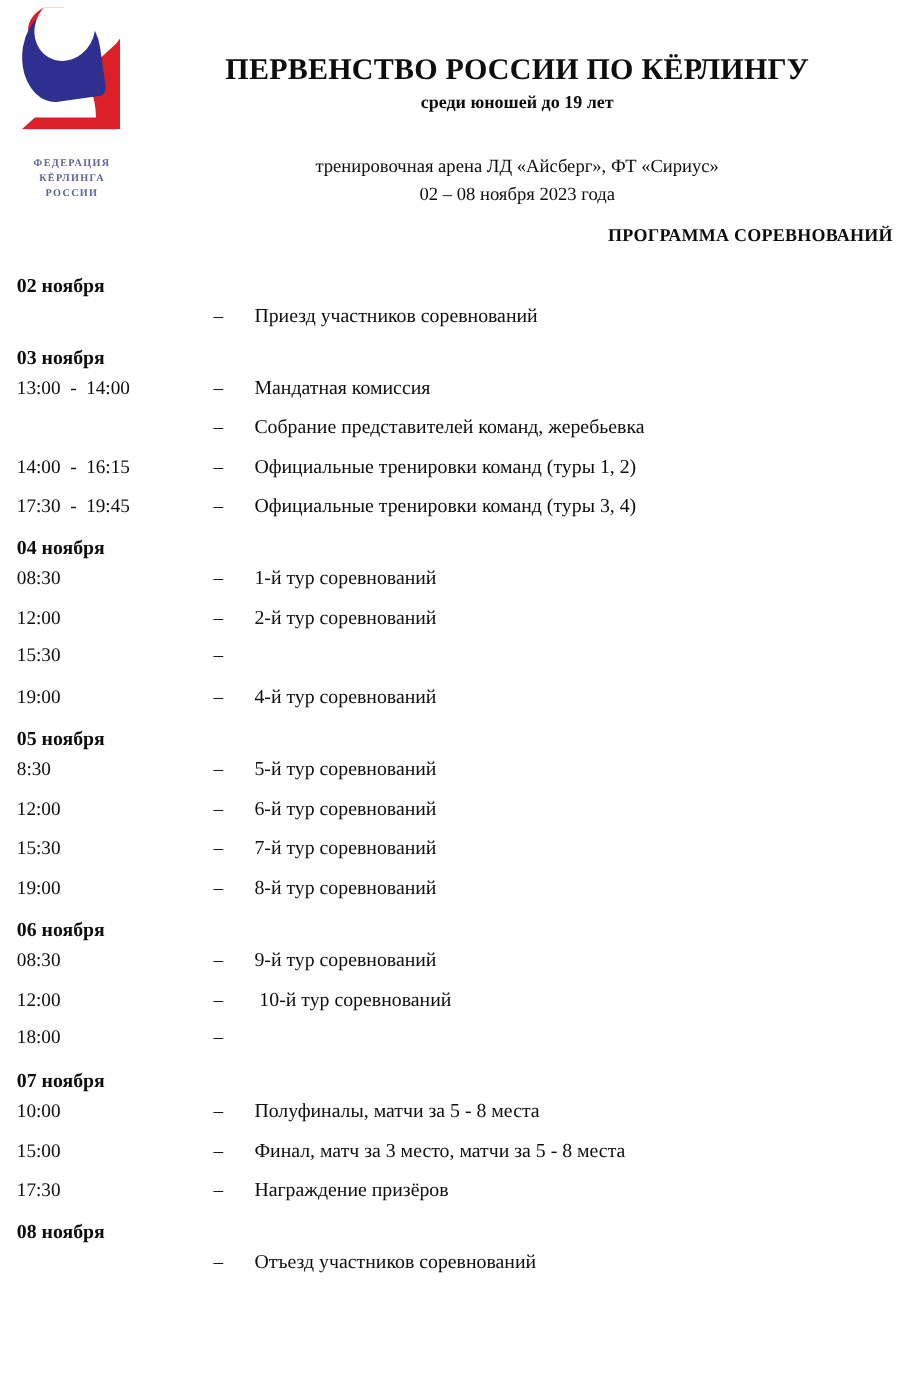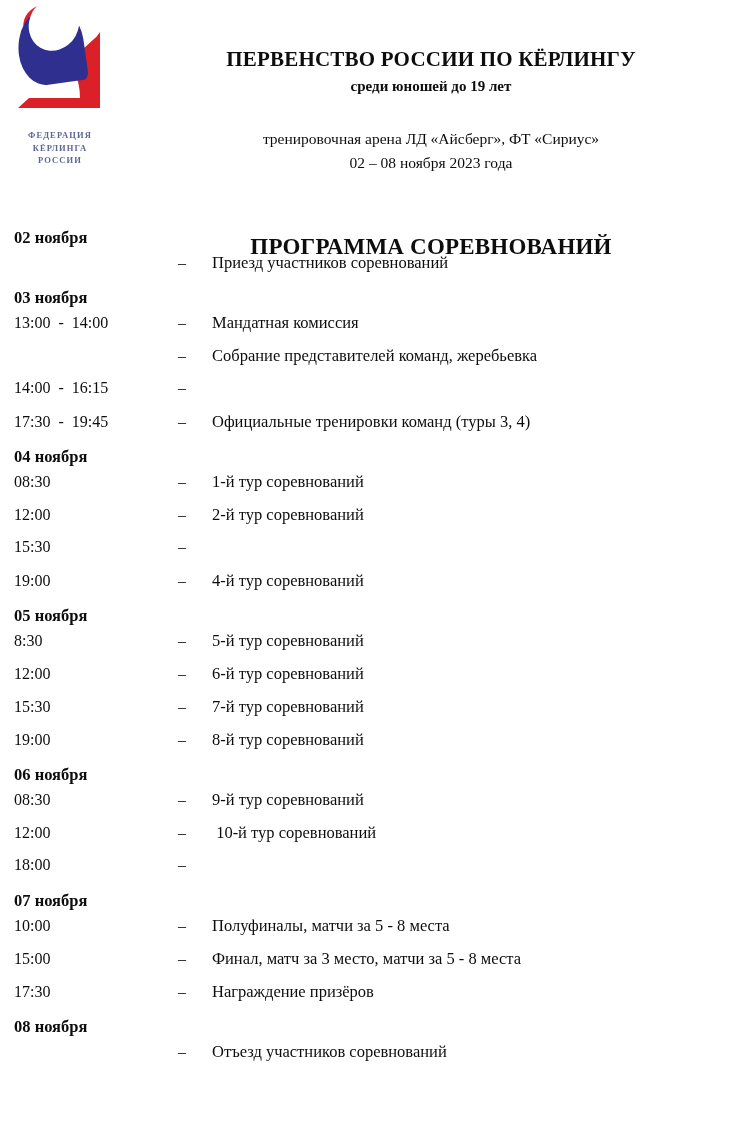--- a/index.html
+++ b/index.html
@@ -98,21 +98,21 @@
   }
 
   .title-block {
     position: absolute;
     left: 118px;
     right: 6px;
     top: 44px;
     text-align: center;
   }
   .title-main {
-    font-size: 21px;
+    font-size: 25px;
     font-weight: bold;
     letter-spacing: 0.2px;
     line-height: 30px;
   }
   .title-sub {
     font-size: 15px;
     font-weight: bold;
     line-height: 25px;
   }
   .title-venue {
@@ -123,25 +123,24 @@
   .title-dates {
     font-size: 15.5px;
     line-height: 24px;
   }
 
   .program-heading {
     position: absolute;
     left: 118px;
     right: 6px;
     top: 189px;
-    text-align: center;
-    font-size: 23px;
+    text-align: right;
+    font-size: 15px;
     font-weight: bold;
     letter-spacing: 0.2px;
-    margin-top: 45px;
   }
 
   
   .schedule {
     position: absolute;
     left: 0;
     top: 226px;
     width: 596px;
   }
 
@@ -221,20 +220,21 @@
       <div class="col-desc">Мандатная комиссия</div>
     </div>
     <div class="row">
       <div class="col-time"></div>
       <div class="col-dash">–</div>
       <div class="col-desc">Собрание представителей команд, жеребьевка</div>
     </div>
     <div class="row">
       <div class="col-time">14:00  -  16:15</div>
       <div class="col-dash">–</div>
+      <div class="col-desc">Официальные тренировки команд (туры 1, 2)</div>
     </div>
     <div class="row">
       <div class="col-time">17:30  -  19:45</div>
       <div class="col-dash">–</div>
       <div class="col-desc">Официальные тренировки команд (туры 3, 4)</div>
     </div>
     <div class="day-header">04 ноября</div>
     <div class="row">
       <div class="col-time">08:30</div>
       <div class="col-dash">–</div>

